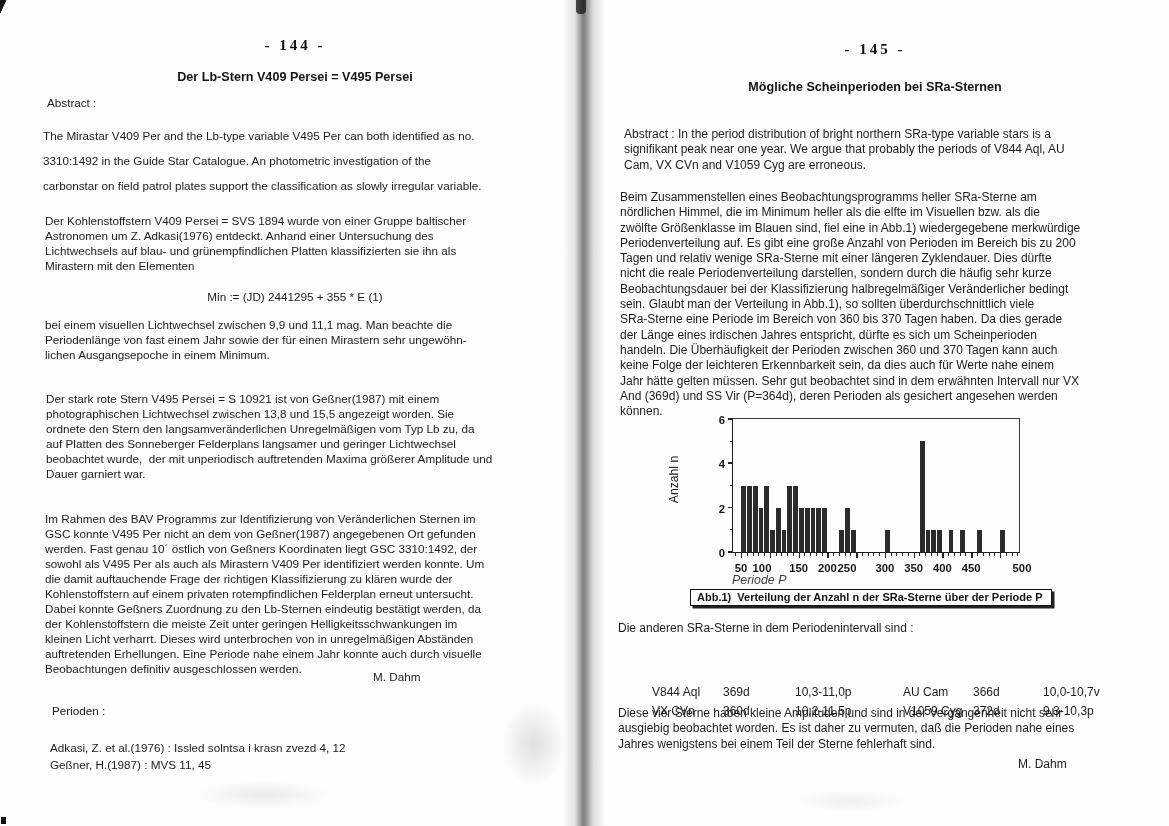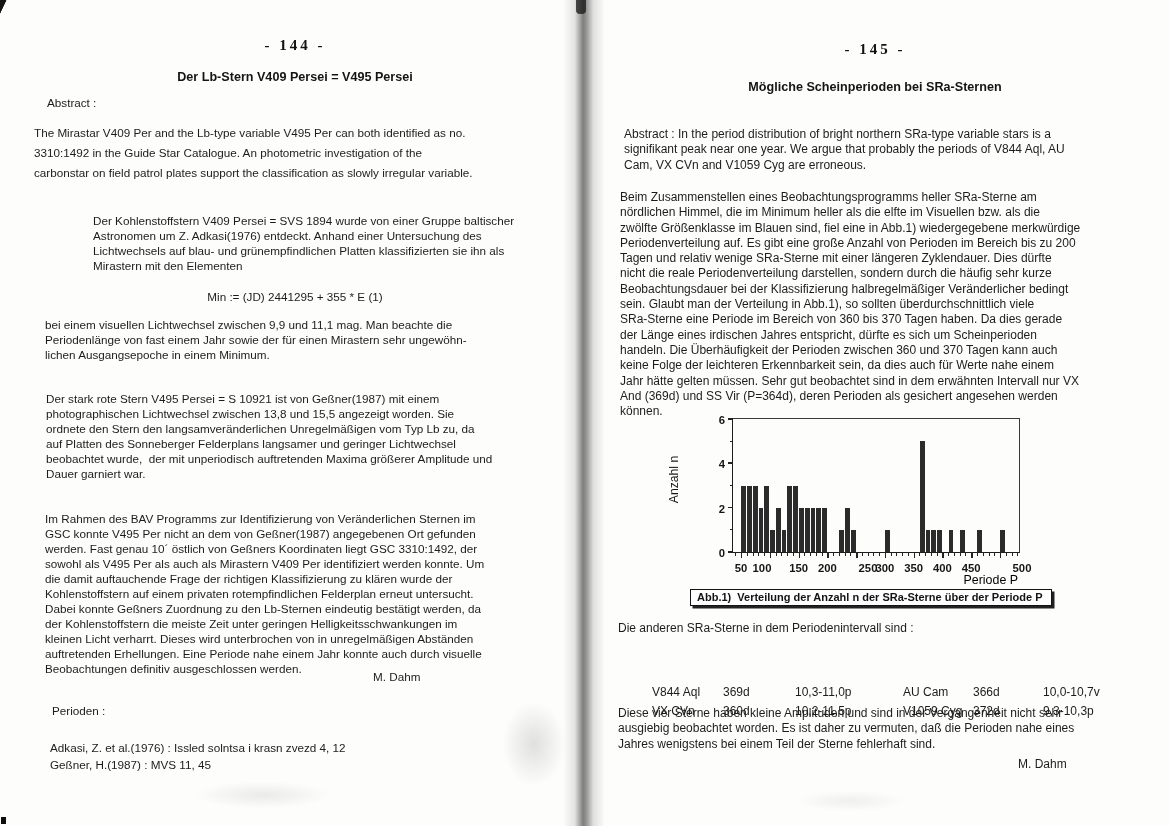--- a/index.html
+++ b/index.html
@@ -36,22 +36,22 @@
   #plot .xtick{position:absolute;bottom:-4px;width:1px;height:4px;background:#222;}
   #plot .xtick.major{bottom:-6px;height:6px;width:1.4px;}
   #plot .xlab{position:absolute;bottom:-22px;width:28px;text-align:center;
         font-size:11.3px;font-weight:600;color:#151515;}
   #plot .ytick{position:absolute;left:-5px;width:5px;height:1.4px;background:#222;}
   #plot .ytick.minor{left:-3px;width:3px;height:1px;}
   #plot .ylab{position:absolute;left:-24px;width:16px;text-align:right;
         font-size:11.3px;font-weight:600;color:#151515;}
   .ylabel{position:absolute;left:-46px;top:59px;width:120px;height:15px;text-align:center;
         font-size:12.2px;color:#151515;transform:rotate(-90deg);}
-  .xlabel{position:absolute;left:72px;top:160px;width:286px;text-align:right;
-        font-size:12.4px;color:#000000;}
+  .xlabel{position:absolute;left:72px;top:160px;width:286px;text-align:left;
+        font-size:12.4px;color:#404040;font-style:italic;}
   .caption{left:690px;top:589px;padding:1px 8px 2px 6px;border:1.4px solid #131313;
         background:#fefefe;box-shadow:2.5px 2.5px 0 0 #222;font-size:11px;font-weight:600;color:#131313;
         white-space:pre;}
   
   .starrow{position:absolute;left:632px;font-size:12px;color:#1c1c1c;white-space:pre;}
   .starrow span{display:inline-block;}
   .c0{width:71px;} .c1{width:72px;} .c2{width:108px;} .c3{width:70px;} .c4{width:70px;} .c5{width:80px;margin-top:20px;}
 </style>
 </head>
 <body>
@@ -63,24 +63,24 @@
   <div class="abs corner-mark"></div>
   <div class="abs speck"></div>
   <div class="abs smudge1"></div>
   <div class="abs smudge2"></div>
   <div class="abs smudge3"></div>
 
   <div>
     <div class="abs pagenum" style="left:45px;top:37px;width:500px;">- 144 -</div>
     <div class="abs title" style="left:45px;top:70px;width:500px;">Der Lb-Stern V409 Persei = V495 Persei</div>
     <div class="abs txt" style="left:47px;top:95px;">Abstract :</div>
-    <div class="abs txt" style="left:34px;top:123px;line-height:20px;">The Mirastar V409 Per and the Lb-type variable V495 Per can both identified as no.
+    <div class="abs txt" style="left:43px;top:123px;line-height:25px;">The Mirastar V409 Per and the Lb-type variable V495 Per can both identified as no.
 3310:1492 in the Guide Star Catalogue. An photometric investigation of the
 carbonstar on field patrol plates support the classification as slowly irregular variable.</div>
-    <div class="abs txt" style="left:45px;top:213px;margin-left:48px;">Der Kohlenstoffstern V409 Persei = SVS 1894 wurde von einer Gruppe baltischer
+    <div class="abs txt" style="left:45px;top:213px;">Der Kohlenstoffstern V409 Persei = SVS 1894 wurde von einer Gruppe baltischer
 Astronomen um Z. Adkasi(1976) entdeckt. Anhand einer Untersuchung des
 Lichtwechsels auf blau- und grünempfindlichen Platten klassifizierten sie ihn als
 Mirastern mit den Elementen</div>
     <div class="abs txt center" style="left:45px;top:289px;width:500px;">Min := (JD) 2441295 + 355 * E (1)</div>
     <div class="abs txt" style="left:45px;top:317px;">bei einem visuellen Lichtwechsel zwischen 9,9 und 11,1 mag. Man beachte die
 Periodenlänge von fast einem Jahr sowie der für einen Mirastern sehr ungewöhn-
 lichen Ausgangsepoche in einem Minimum.</div>
     <div class="abs txt" style="left:46px;top:391px;">Der stark rote Stern V495 Persei = S 10921 ist von Geßner(1987) mit einem
 photographischen Lichtwechsel zwischen 13,8 und 15,5 angezeigt worden. Sie
 ordnete den Stern den langsamveränderlichen Unregelmäßigen vom Typ Lb zu, da
@@ -208,21 +208,21 @@
           <div class="xtick" style="left: 284.274px;"></div>
           <div class="xtick major" style="left: 8.05634px;"></div>
           <div class="xlab" style="left: -5.94366px;">50</div>
           <div class="xtick major" style="left: 36.829px;"></div>
           <div class="xlab" style="left: 15px;">100</div>
           <div class="xtick major" style="left: 65.6016px;"></div>
           <div class="xlab" style="left: 51.6016px;">150</div>
           <div class="xtick major" style="left: 94.3742px;"></div>
           <div class="xlab" style="left: 80.3742px;">200</div>
           <div class="xtick major" style="left: 123.147px;"></div>
-          <div class="xlab" style="left: 121px; margin-top: 32px;">250</div>
+          <div class="xlab" style="left: 100px; margin-top: 32px;">250</div>
           <div class="xtick major" style="left: 151.92px;"></div>
           <div class="xlab" style="left: 137.92px;">300</div>
           <div class="xtick major" style="left: 180.692px;"></div>
           <div class="xlab" style="left: 166.692px;">350</div>
           <div class="xtick major" style="left: 209.465px;"></div>
           <div class="xlab" style="left: 195.465px;">400</div>
           <div class="xtick major" style="left: 238.237px;"></div>
           <div class="xlab" style="left: 224.237px;">450</div>
           <div class="xtick major" style="left: 267.01px;"></div>
           <div class="xlab" style="left: 267px; margin-left: 8px;">500</div>

